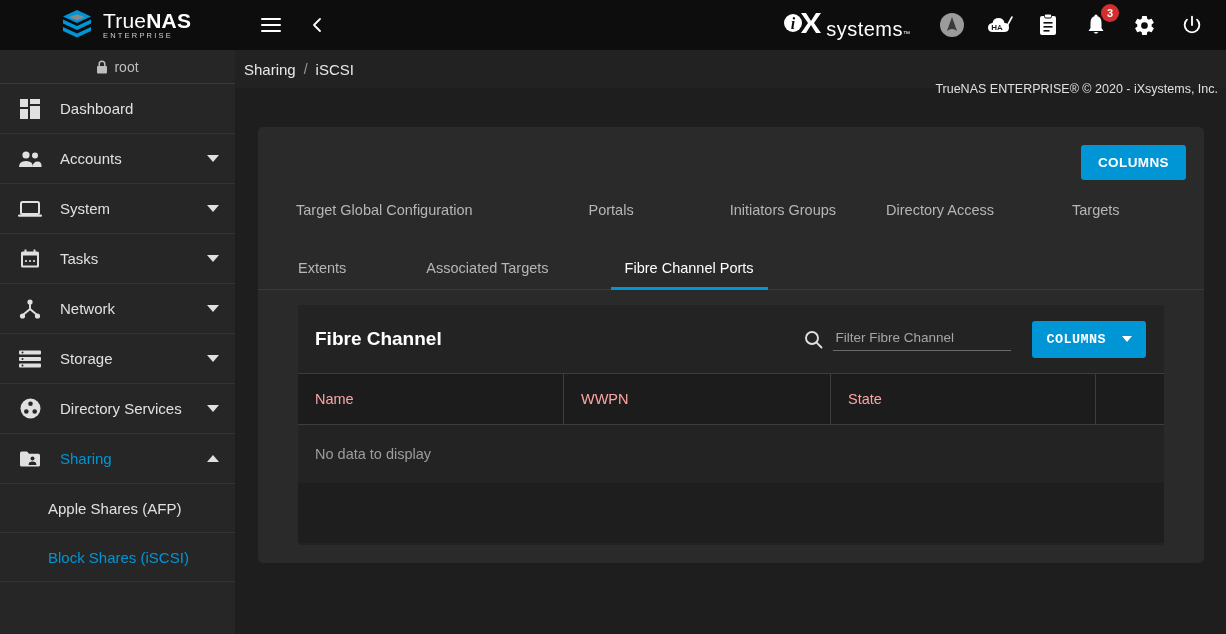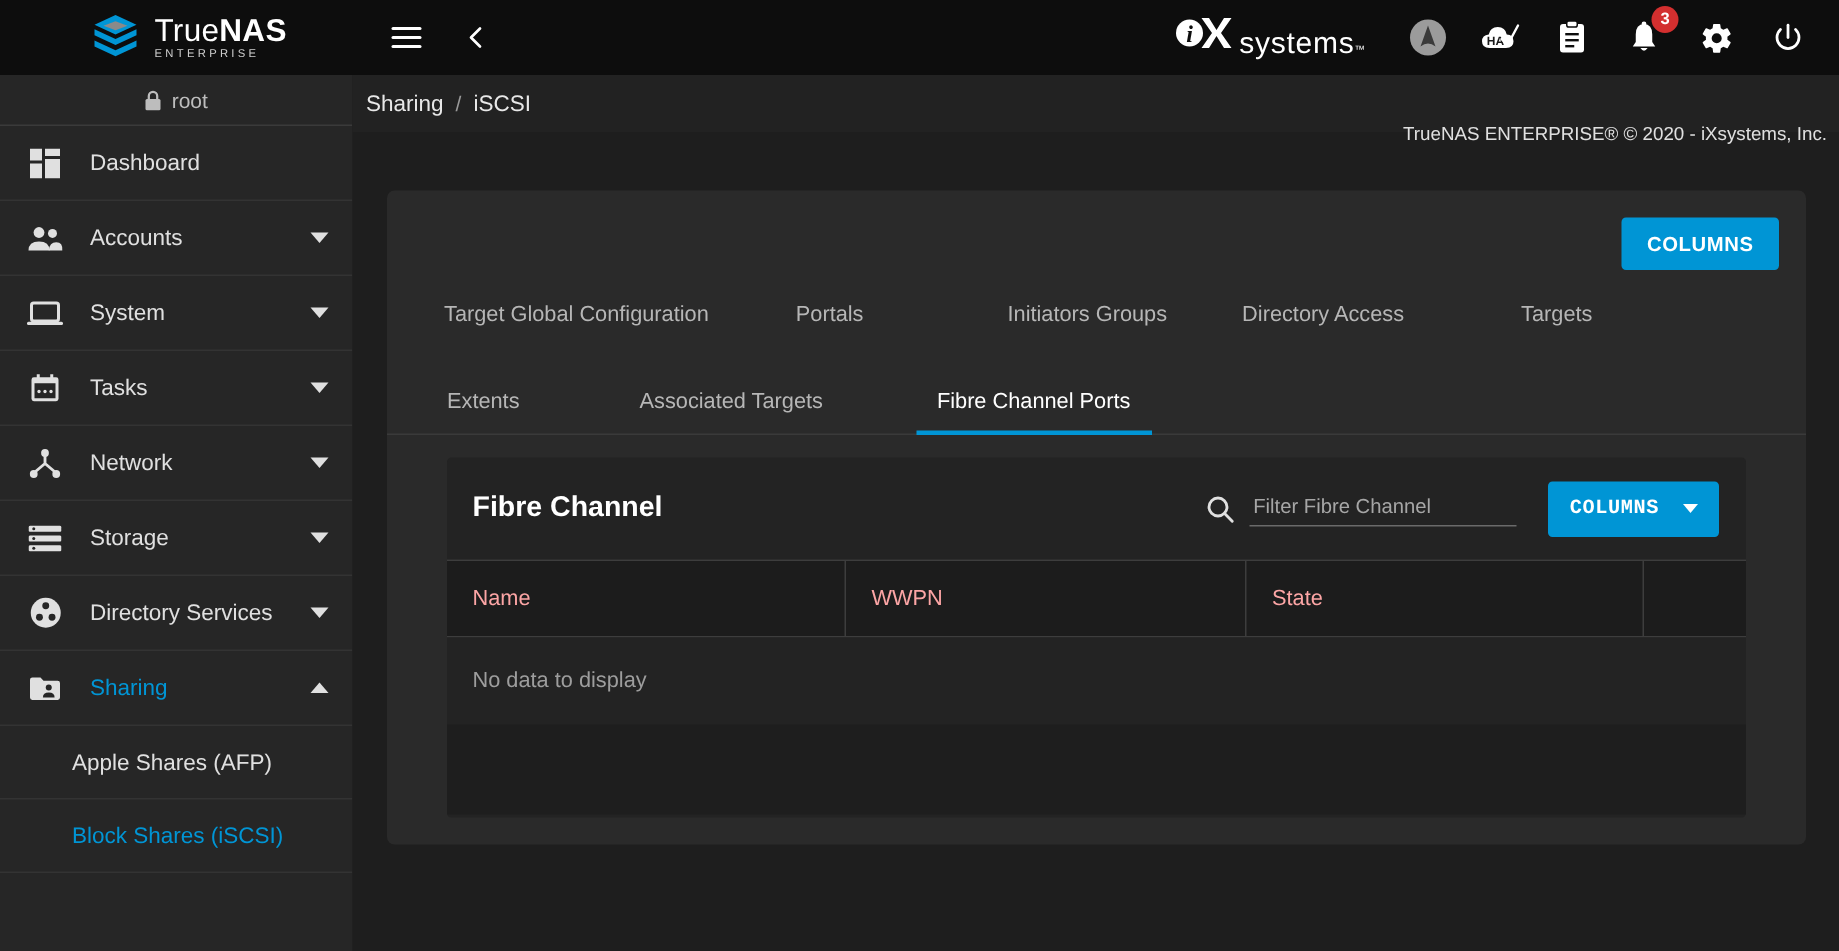--- a/index.html
+++ b/index.html
@@ -395,21 +395,21 @@
     </div>
 
     <div class="outer-card">
 
       <div class="wizard-row">
         <button class="btn-blue">COLUMNS</button>
       </div>
 
       <div class="tabs-primary">
         <span class="tab" style="margin-left:0">Target Global Configuration</span>
-        <span class="tab" style="margin-left:58px">Portals</span>
+        <span class="tab" style="margin-left:116px">Portals</span>
 
         <span class="tab" style="margin-left:96px">Initiators Groups</span>
         <span class="tab" style="margin-left:50px">Directory Access</span>
         <span class="tab" style="margin-left:78px">Targets</span>
       </div>
 
       <div class="tabs-secondary">
         <span class="tab" style="margin-left:0">Extents</span>
         <span class="tab" style="margin-left:80px">Associated Targets</span>
         <span class="tab active" style="margin-left:76px">Fibre Channel Ports</span>

